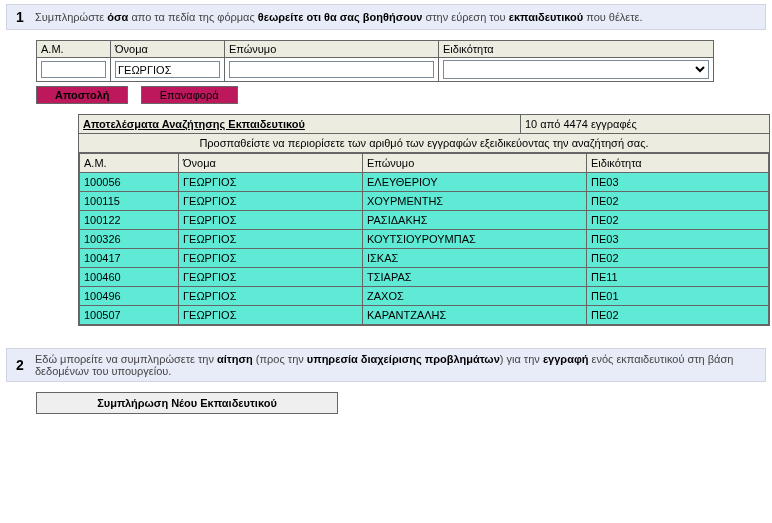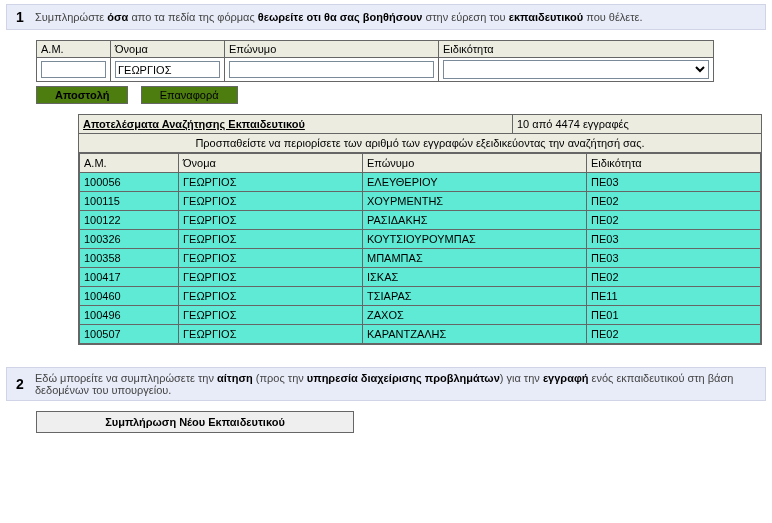--- a/index.html
+++ b/index.html
@@ -9,37 +9,37 @@
 .instr-text{color:#444}
 .instr-text b{font-weight:bold;color:#000}
 .form-area{margin:0 6px 8px 36px}
 .form-tbl{border-collapse:collapse}
 .form-tbl th,.form-tbl td{border:1px solid #666;padding:2px 4px;font-weight:normal;text-align:left;background:#fff}
 .form-tbl th{background:#ecece1}
 .txt-in{width:105px;border:1px solid #7a8a99;height:17px;font-size:11px;padding:1px 2px;box-sizing:border-box}
 .txt-in.wide{width:205px}
 .sel{width:266px;border:1px solid #7a8a99;height:19px;font-size:11px;background:#fff}
 .btn-row{margin-top:4px}
-.btn{font-family:inherit;font-size:11px;padding:2px 18px;border:1px solid #666;background:#4d7c0f;cursor:pointer}
+.btn{font-family:inherit;font-size:11px;padding:2px 18px;border:1px solid #666;background:#be185d;cursor:pointer}
 .btn.bold{font-weight:bold}
-.results{margin:10px 10px 0 78px;border:1px solid #666}
+.results{margin:10px 2px 0 78px;border:1px solid #666}
 .res-head{display:flex}
 .res-head .t{flex:1;border-right:1px solid #666;border-bottom:1px solid #666;background:#ecece1;padding:3px 4px;font-weight:bold;text-decoration:underline}
 .res-head .c{width:240px;border-bottom:1px solid #666;background:#ecece1;padding:3px 4px;text-align:left}
 .res-hint{border-bottom:1px solid #666;background:#ecece1;padding:3px 0;text-align:center}
 .grid{border-collapse:collapse;width:100%}
 .grid th,.grid td{border:1px solid #666;padding:3px 4px;text-align:left;font-weight:normal}
 .grid th{background:#ecece1}
 .grid td{background:#5eead4}
 .col-am{width:90px}
 .col-nm{width:175px}
 .col-ln{width:215px}
 .col-sp{}
 .bottom-btn{margin:6px 6px 0 36px}
-.wide-btn{display:inline-block;border:1px solid #666;background:#efefef;padding:4px 8px;width:300px;text-align:center;font-weight:bold;cursor:pointer}
+.wide-btn{display:inline-block;border:1px solid #666;background:#efefef;padding:4px 0;width:300px;text-align:center;font-weight:bold;cursor:pointer}
 </style>
 </head>
 <body>
 
 <div class="wrap">
 
   <div class="instr-row">
     <div class="instr-num">1</div>
     <div class="instr-text">
       <span>Συμπληρώστε </span><b>όσα</b><span> απο τα πεδία της φόρμας </span><b>θεωρείτε οτι θα σας βοηθήσουν</b><span> στην εύρεση του </span><b>εκπαιδευτικού</b><span> που θέλετε.</span>
@@ -104,26 +104,20 @@
             <td class="col-ln">ΡΑΣΙΔΑΚΗΣ</td>
             <td class="col-sp">ΠΕ02</td>
           </tr>
           <tr>
             <td class="col-am">100326</td>
             <td class="col-nm">ΓΕΩΡΓΙΟΣ</td>
             <td class="col-ln">ΚΟΥΤΣΙΟΥΡΟΥΜΠΑΣ</td>
             <td class="col-sp">ΠΕ03</td>
           </tr>
           <tr>
-            <td class="col-am">100358</td>
-            <td class="col-nm">ΓΕΩΡΓΙΟΣ</td>
-            <td class="col-ln">ΜΠΑΜΠΑΣ</td>
-            <td class="col-sp">ΠΕ03</td>
-          </tr>
-          <tr>
             <td class="col-am">100417</td>
             <td class="col-nm">ΓΕΩΡΓΙΟΣ</td>
             <td class="col-ln">ΙΣΚΑΣ</td>
             <td class="col-sp">ΠΕ02</td>
           </tr>
           <tr>
             <td class="col-am">100460</td>
             <td class="col-nm">ΓΕΩΡΓΙΟΣ</td>
             <td class="col-ln">ΤΣΙΑΡΑΣ</td>
             <td class="col-sp">ΠΕ11</td>

